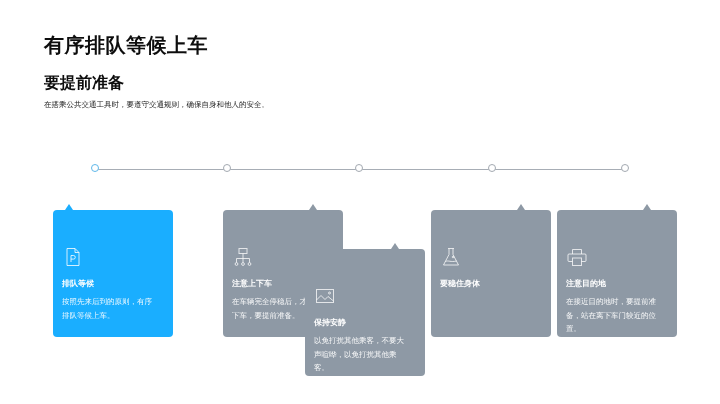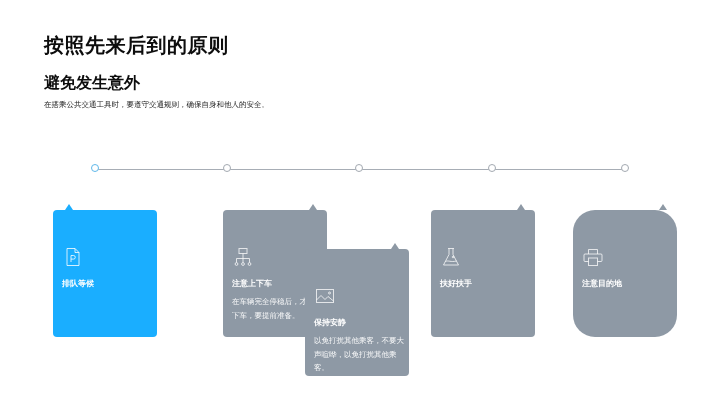--- a/index.html
+++ b/index.html
@@ -10,59 +10,60 @@
   .title { position:absolute; left:44px; top:32px; font-size:20px; font-weight:bold; letter-spacing:0.5px; color:#0d0d0d; }
   .section-title { position:absolute; left:44px; top:73px; font-size:16px; font-weight:bold; color:#0d0d0d; }
   .section-desc { position:absolute; left:44px; top:100px; font-size:7.5px; color:#222; }
   .timeline-line { position:absolute; left:95px; top:169px; width:530px; height:1px; background:#a7adb5; }
   .dot {
     position:absolute; top:164px; width:8px; height:8px; border-radius:50%;
     background:#fff; border:1.3px solid #a3a9b1; box-sizing:border-box;
   }
   .dot.active { border-color:#5fb8ea; }
   .card {
-    position:absolute; top:210px; width:104px; height:127px; border-radius:4px;
+    position:absolute; top:210px; width:120px; height:127px; border-radius:4px;
     background:#8e99a5; color:#fff; box-sizing:border-box; padding:0 9px;
   }
   .card.active { background:#1aaeff; }
   .card .tip {
     position:absolute; top:-6px; width:0; height:0;
     border-left:4px solid transparent; border-right:4px solid transparent;
     border-bottom:6px solid #8e99a5;
   }
   .card.active .tip { border-bottom-color:#1aaeff; }
   .card .icon { position:absolute; left:9px; top:36px; width:22px; height:22px; }
   .card .icon svg { width:22px; height:22px; }
   .card .card-title { position:absolute; left:9px; top:68px; font-size:8px; font-weight:bold; }
   .card .card-text { position:absolute; left:9px; top:85px; width:94px; font-size:7.5px; line-height:13.5px; opacity:0.95; }
 </style>
 </head>
 <body>
 
-<div class="title">按照先来后到的原则</div>
-<div class="section-title">避免发生意外</div>
+<div class="title">有序排队等候上车</div>
+<div class="section-title">要提前准备</div>
 <div class="section-desc">在搭乘公共交通工具时，要遵守交通规则，确保自身和他人的安全。</div>
 
 <div class="timeline-line"></div>
 <div class="dot active" style="left:91px;"></div>
 <div class="dot" style="left:223px;"></div>
 <div class="dot" style="left:355px;"></div>
 <div class="dot" style="left:488px;"></div>
 <div class="dot" style="left:621px;"></div>
 
 <div class="card active" style="left:53px;">
   <div class="tip" style="left:12px;"></div>
   <div class="icon">
     <svg viewBox="0 0 22 22" fill="none" stroke="#ffffff" stroke-opacity="0.8" stroke-width="1">
       <path d="M5 2.5h8l4 4v13H5z"></path>
         <path d="M13 2.5v4h4"></path>
       <path d="M9 16V9.5h2.5a1.8 1.8 0 0 1 0 3.6H9"></path>
     </svg>
   </div>
   <div class="card-title">排队等候</div>
+  <div class="card-text">按照先来后到的原则，有序排队等候上车。</div>
 </div>
 
 <div class="card" style="left:179px;margin-left:44px;">
   <div class="tip" style="left:86px;"></div>
   <div class="icon">
     <svg viewBox="0 0 22 22" fill="none" stroke="#ffffff" stroke-opacity="0.75" stroke-width="1">
       <rect x="7" y="2.5" width="8" height="5"></rect>
       <path d="M11 7.5v5M4.5 12.5h13M4.5 12.5v4M11 12.5v4M17.5 12.5v4"></path>
       <circle cx="4.5" cy="18" r="1.4"></circle>
         <circle cx="11" cy="18" r="1.4"></circle>
@@ -88,26 +89,27 @@
 
 <div class="card" style="left:431px;">
   <div class="tip" style="left:86px;"></div>
   <div class="icon">
     <svg viewBox="0 0 22 22" fill="none" stroke="#ffffff" stroke-opacity="0.75" stroke-width="1">
       <path d="M8 2.5h6M9 2.5v6l-5.5 10.5h15L13 8.5v-6"></path>
       <path d="M5.5 15.5c3-1.5 5 1 11-0.5"></path>
       <circle cx="13" cy="11" r="0.8"></circle>
     </svg>
   </div>
-  <div class="card-title">扶好扶手</div>
+  <div class="card-title">要稳住身体</div>
 </div>
 
-<div class="card" style="left:573px;border-radius:22px;">
+<div class="card" style="left:557px;">
   <div class="tip" style="left:86px;"></div>
   <div class="icon">
     <svg viewBox="0 0 22 22" fill="none" stroke="#ffffff" stroke-opacity="0.75" stroke-width="1">
       <path d="M6.5 8V3.5h9V8"></path>
       <path d="M6.5 15.5h-3.5a1 1 0 0 1-1-1V9a1 1 0 0 1 1-1h16a1 1 0 0 1 1 1v5.5a1 1 0 0 1-1 1h-3.5"></path>
       <rect x="6.5" y="12" width="9" height="7.5"></rect>
     </svg>
   </div>
   <div class="card-title">注意目的地</div>
+  <div class="card-text">在接近目的地时，要提前准备，站在离下车门较近的位置。</div>
 </div>
 
 </body></html>

